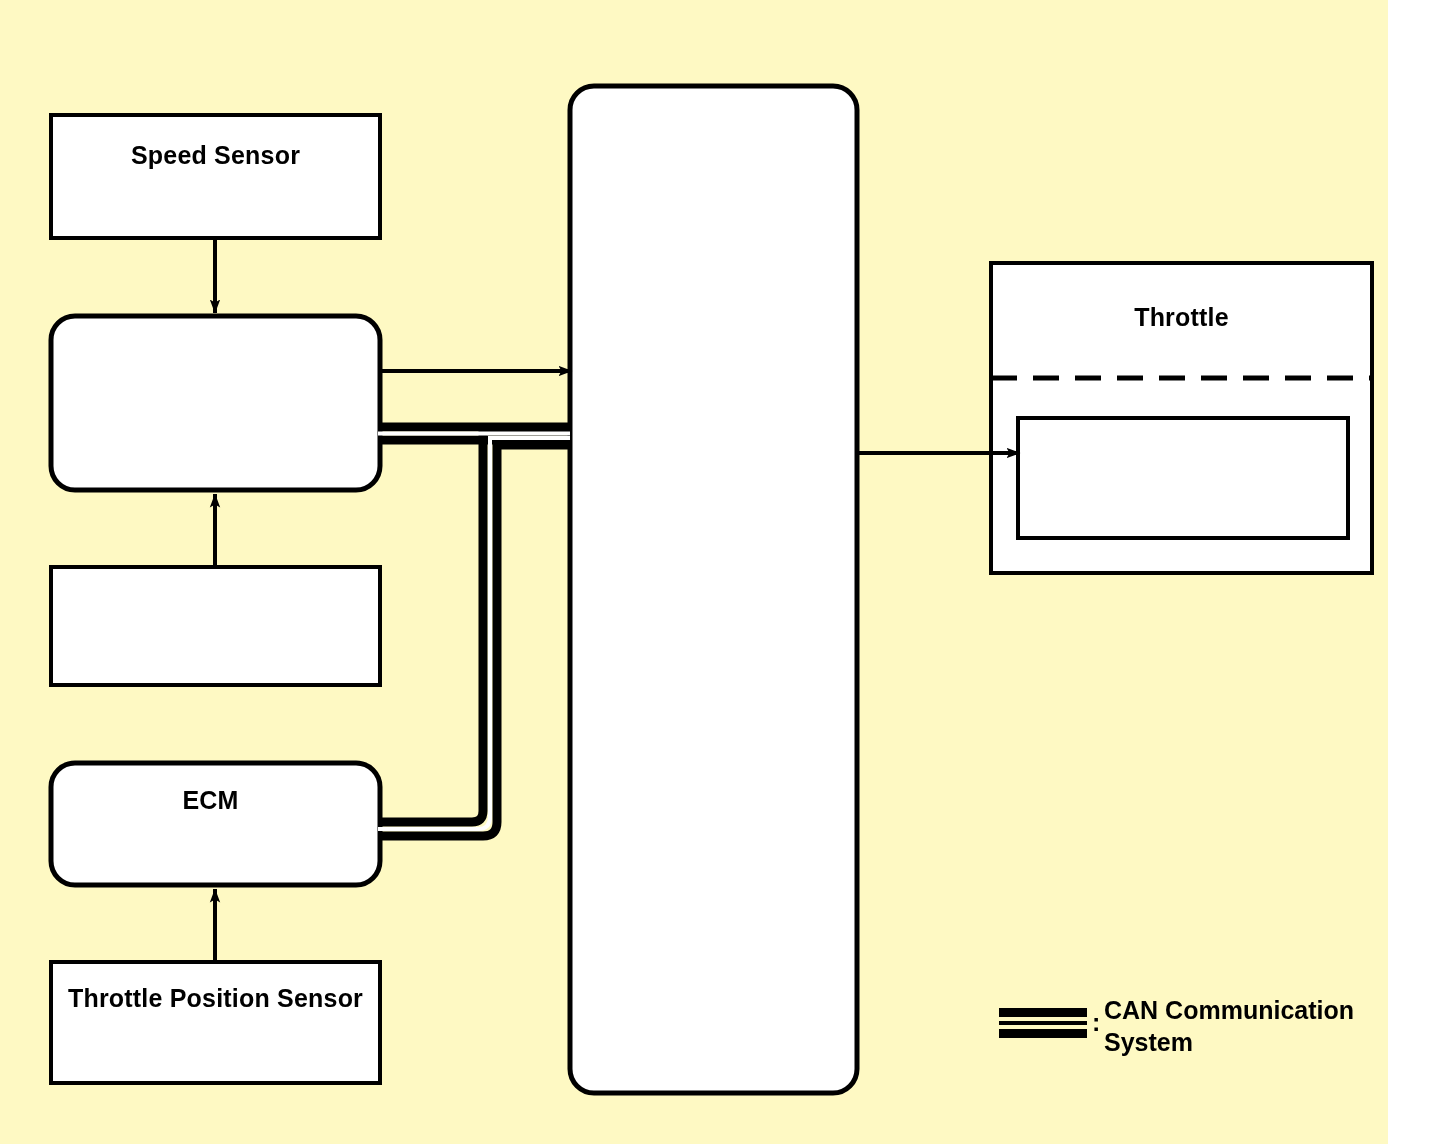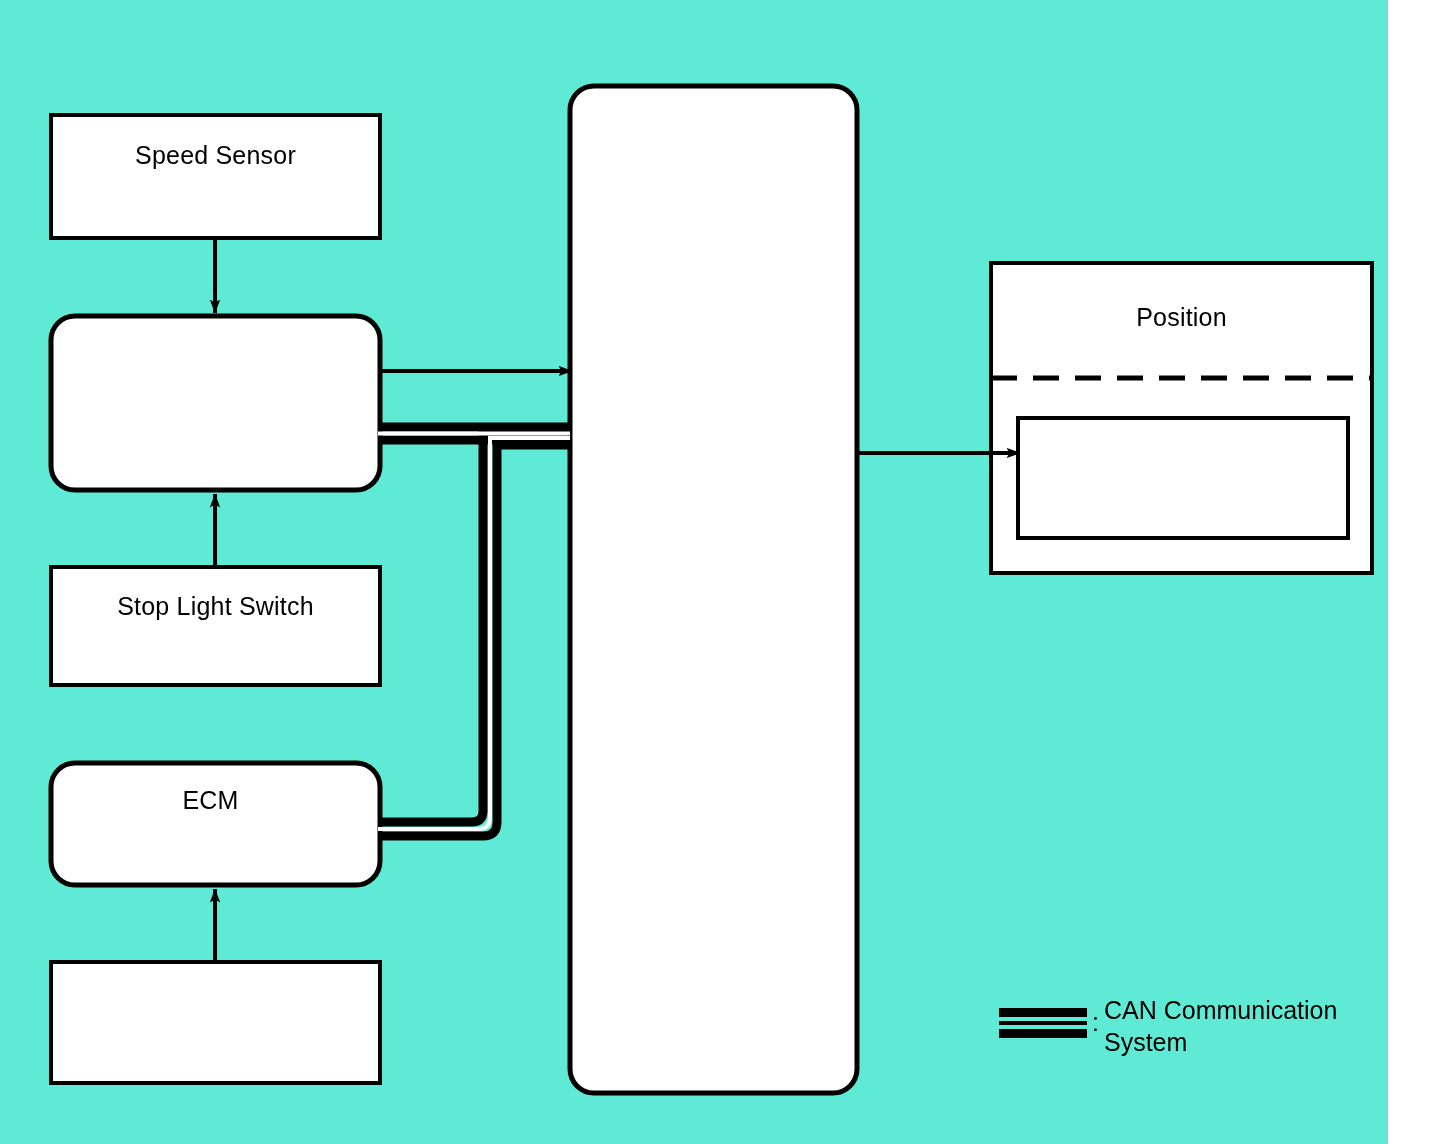--- a/index.html
+++ b/index.html
@@ -8,22 +8,23 @@
     padding: 0;
     background: #ffffff;
   }
   body {
     font-family: "Liberation Sans", sans-serif;
   }
   #diagram-root {
     position: relative;
     width: 1388px;
     height: 1144px;
-    background: #5eead4;
+    background: #fef9c3;
     overflow: hidden;
+    font-weight: bold;
   }
   #diagram-svg {
     position: absolute;
     top: 0;
     left: 0;
     width: 1456px;
     height: 1144px;
   }
   .node-label {
     position: absolute;
@@ -107,27 +108,27 @@
     <g>
       <rect x="999" y="1008" width="88" height="9" fill="#000000"></rect>
       <rect x="999" y="1021" width="88" height="4" fill="#000000"></rect>
       <rect x="999" y="1029" width="88" height="9" fill="#000000"></rect>
     </g>
   </svg>
 
   <div class="node-label" style="left:51px; top:141px; width:329px;">Speed Sensor</div>
 
 
-  <div class="node-label" style="left:51px; top:592px; width:329px;">Stop Light Switch</div>
 
   <div class="node-label" style="left:46px; top:786px; width:329px;">ECM</div>
 
+  <div class="node-label" style="left:51px; top:984px; width:329px;">Throttle Position Sensor</div>
 
 
-  <div class="node-label" style="left:991px; top:303px; width:381px;">Position</div>
+  <div class="node-label" style="left:991px; top:303px; width:381px;">Throttle</div>
 
 
   <div class="legend-colon" style="left:1092px; top:1008px;">:</div>
 
   <div class="legend-text" style="left:1104px; top:994px; width:320px;">CAN Communication
 System</div>
 
 </div>
 
 </body></html>

